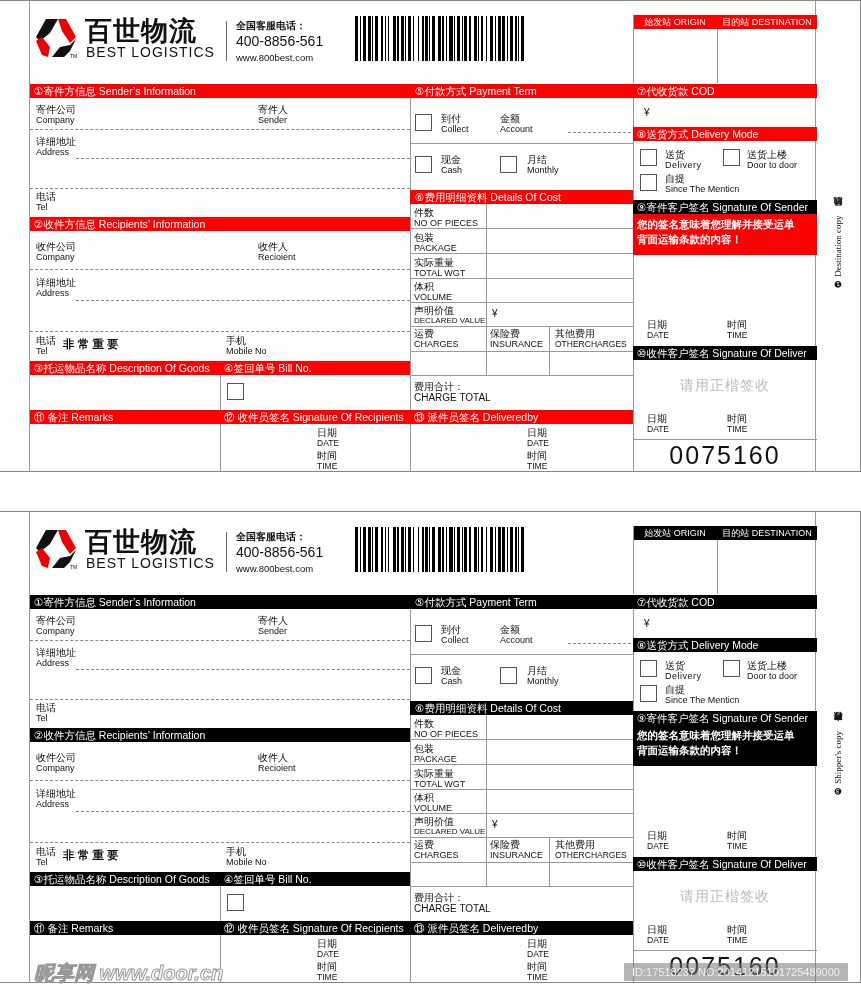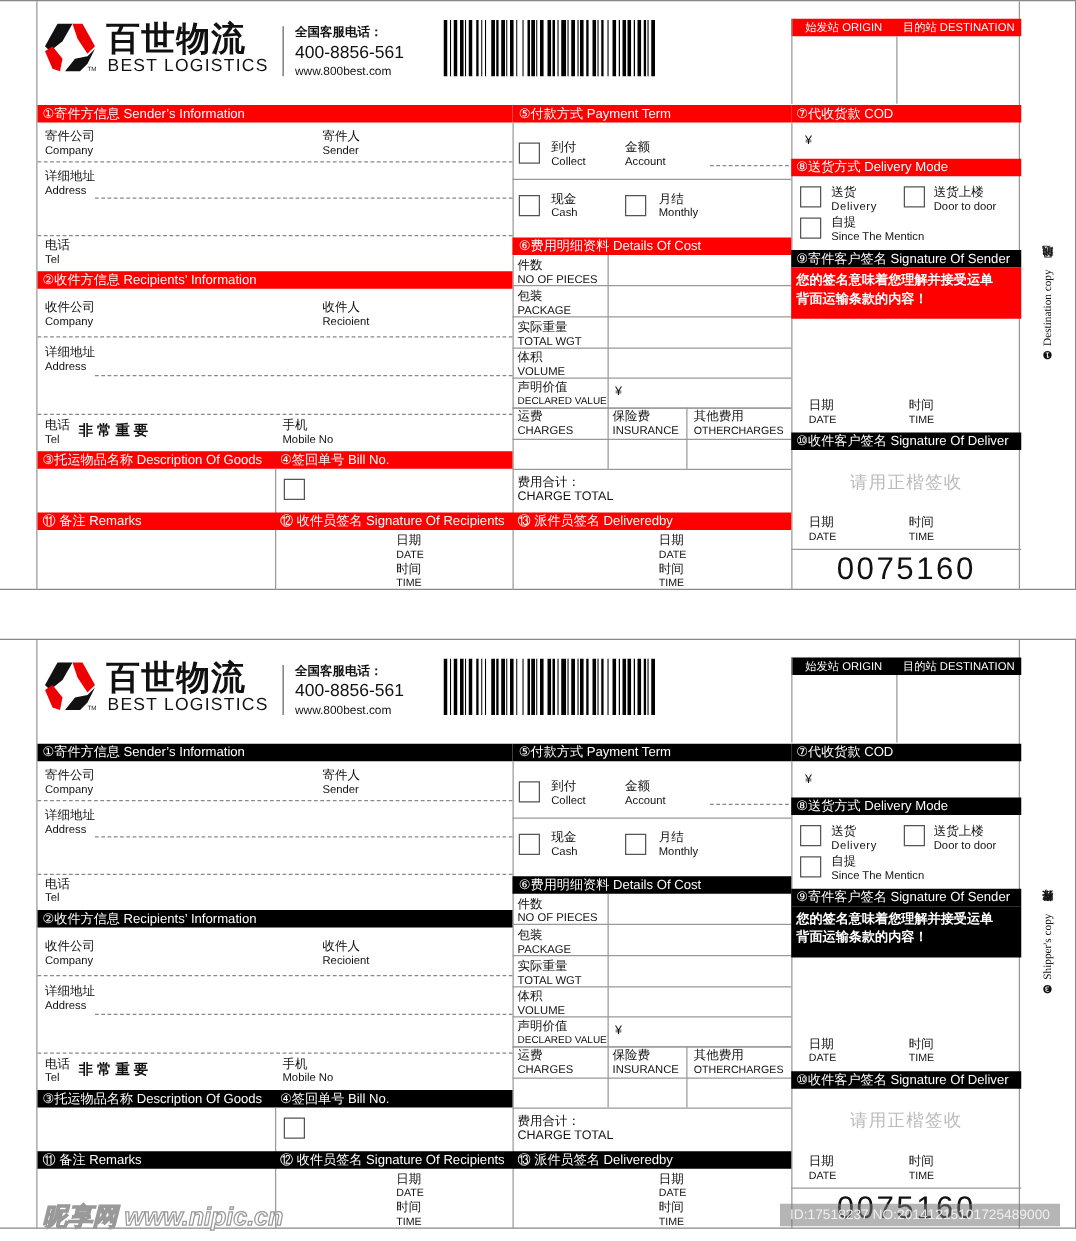--- a/index.html
+++ b/index.html
@@ -700,14 +700,14 @@
     <div class="abs" style="left:697px;top:412px;">
       <div class="lbl-cn">时间</div>
         <div class="lbl-en" style="font-size:8.5px">TIME</div>
     </div>
     <div class="hl" style="left:603px;top:438px;width:184px;"></div>
     <div class="abs serial" style="left:603px;top:440px;width:184px;">0075160</div>
   </div>
   <div class="vert copy-label" style="left:832px;top:180px;height:140px;text-align:center;">❸ Shipper's copy 寄件人存根联</div>
 </div>
 
-<div class="wm" style="left:34px;top:960px;">昵享网 www.nipic.cn</div>
+<div class="wm" style="left:34px;top:960px;">昵享网 www.door.cn</div>
 <div class="idbar" style="left:624px;top:963px;">ID:17518237 NO:20141215101725489000</div>
 
 </body></html>

